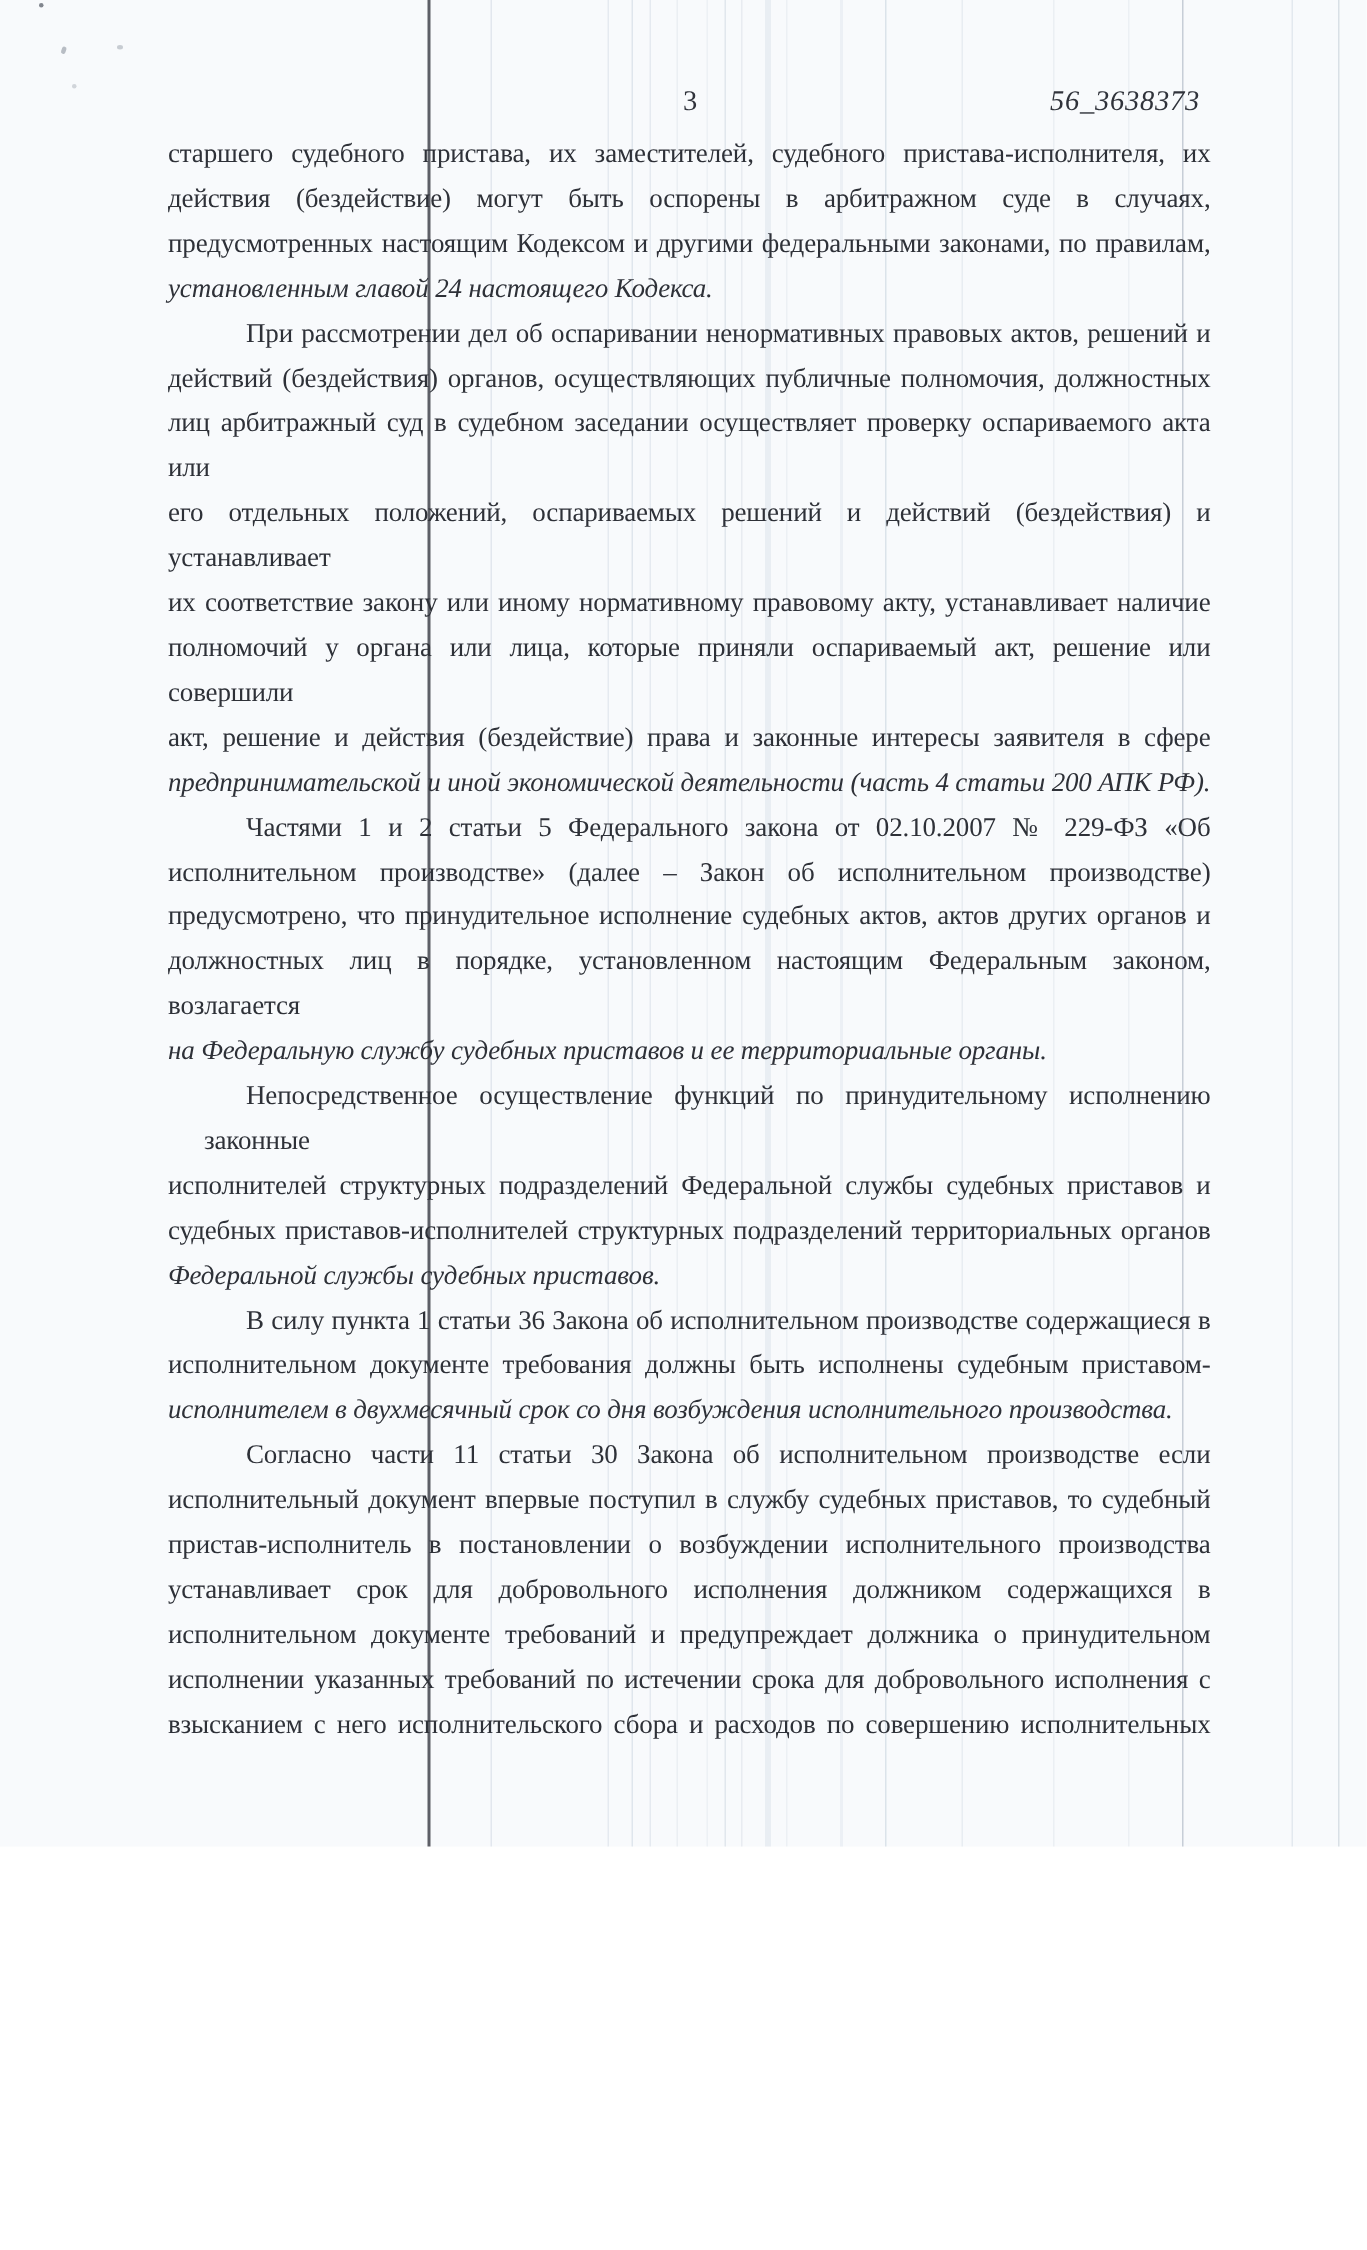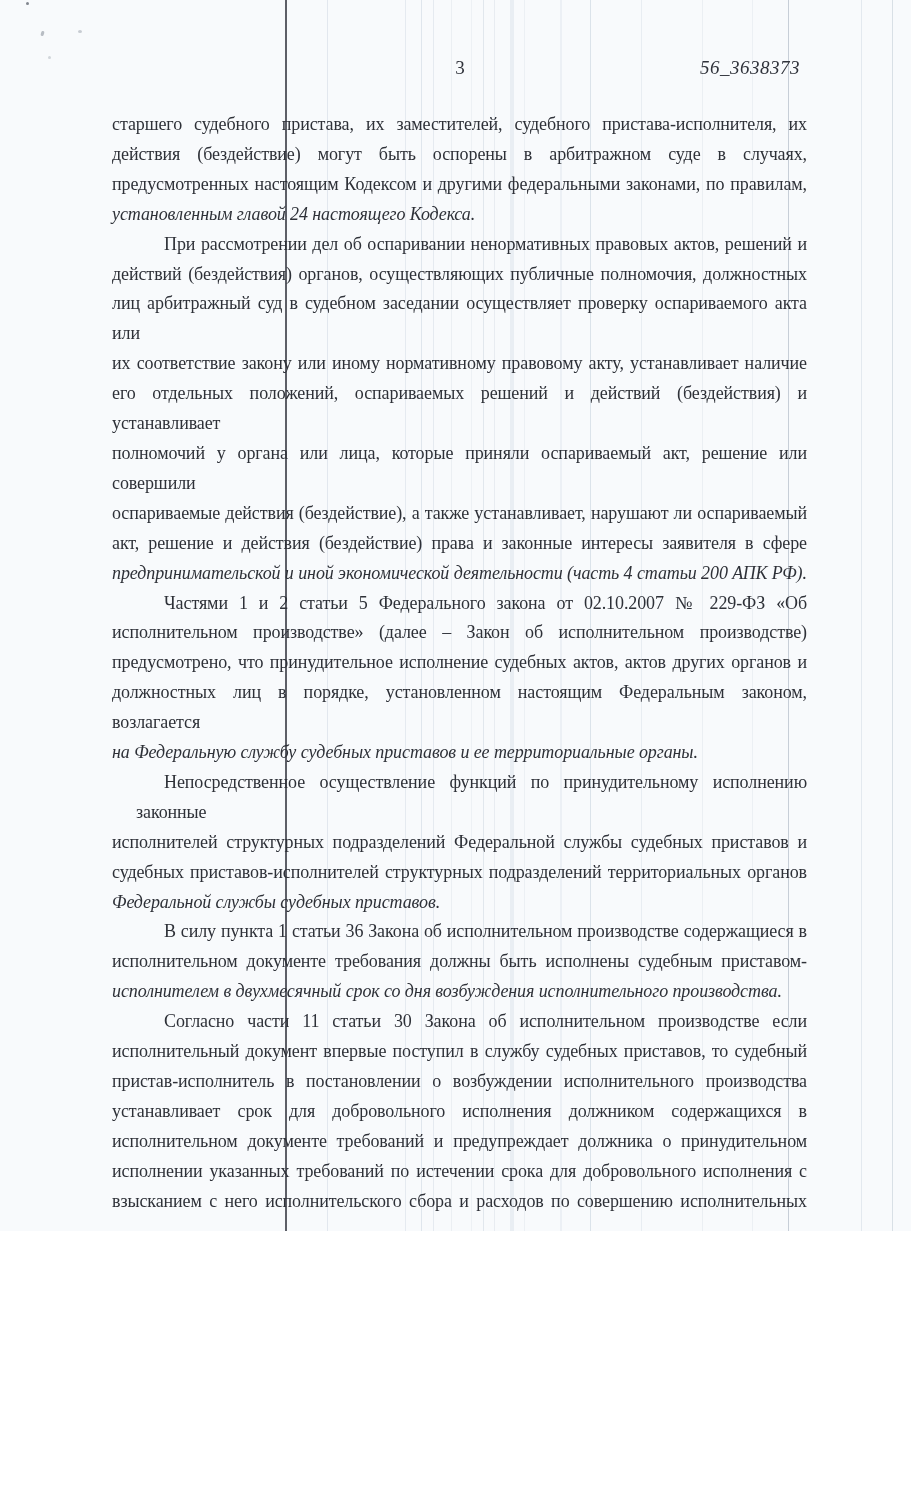--- a/index.html
+++ b/index.html
@@ -61,21 +61,21 @@
     position: absolute;
     left: 700px;
     width: 110px;
     text-align: left;
     letter-spacing: 0.5px;
     font-style: italic;
   }
   .body-text {
     position: absolute;
     left: 112px;
-    top: 110px;
+    top: 88px;
     width: 695px;
     font-size: 18px;
     line-height: 29.9px;
     color: #2e3138;
     letter-spacing: -0.1px;
   }
   .line {
     text-align: justify;
     text-align-last: justify;
     white-space: normal;
@@ -137,24 +137,23 @@
   </div>
 
   <div class="body-text" id="body-text">
       <div class="line">старшего судебного пристава, их заместителей, судебного пристава-исполнителя, их</div>
       <div class="line">действия (бездействие) могут быть оспорены в арбитражном суде в случаях,</div>
       <div class="line">предусмотренных настоящим Кодексом и другими федеральными законами, по правилам,</div>
       <div class="line para-end">установленным главой 24 настоящего Кодекса.</div>
       <div class="line indent">При рассмотрении дел об оспаривании ненормативных правовых актов, решений и</div>
       <div class="line">действий (бездействия) органов, осуществляющих публичные полномочия, должностных</div>
       <div class="line">лиц арбитражный суд в судебном заседании осуществляет проверку оспариваемого акта или</div>
+      <div class="line">его отдельных положений, оспариваемых решений и действий (бездействия) и устанавливает</div>
       <div class="line">их соответствие закону или иному нормативному правовому акту, устанавливает наличие</div>
-      <div class="line">его отдельных положений, оспариваемых решений и действий (бездействия) и устанавливает</div>
       <div class="line">полномочий у органа или лица, которые приняли оспариваемый акт, решение или совершили</div>
-      <div class="line">оспариваемые действия (бездействие), а также устанавливает, нарушают ли оспариваемый</div>
       <div class="line">акт, решение и действия (бездействие) права и законные интересы заявителя в сфере</div>
       <div class="line para-end">предпринимательской и иной экономической деятельности (часть 4 статьи 200 АПК РФ).</div>
       <div class="line indent">Частями 1 и 2 статьи 5 Федерального закона от 02.10.2007 № 229-ФЗ «Об</div>
       <div class="line">исполнительном производстве» (далее – Закон об исполнительном производстве)</div>
       <div class="line">предусмотрено, что принудительное исполнение судебных актов, актов других органов и</div>
       <div class="line">должностных лиц в порядке, установленном настоящим Федеральным законом, возлагается</div>
       <div class="line para-end">на Федеральную службу судебных приставов и ее территориальные органы.</div>
       <div class="line indent">Непосредственное осуществление функций по принудительному исполнению законные</div>
       <div class="line">исполнителей структурных подразделений Федеральной службы судебных приставов и</div>
       <div class="line">судебных приставов-исполнителей структурных подразделений территориальных органов</div>

